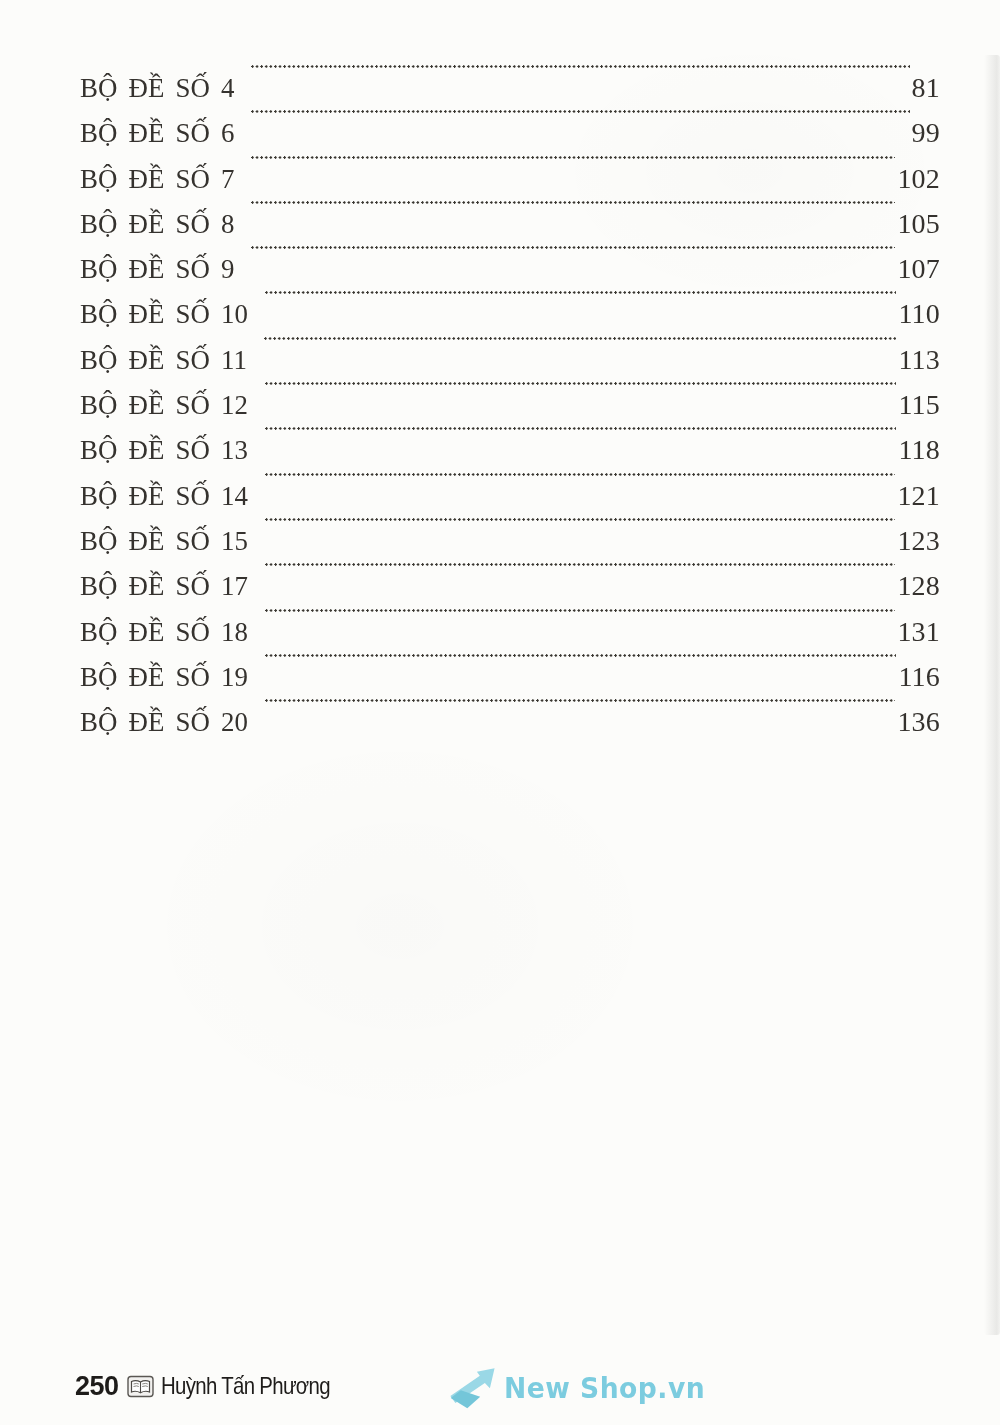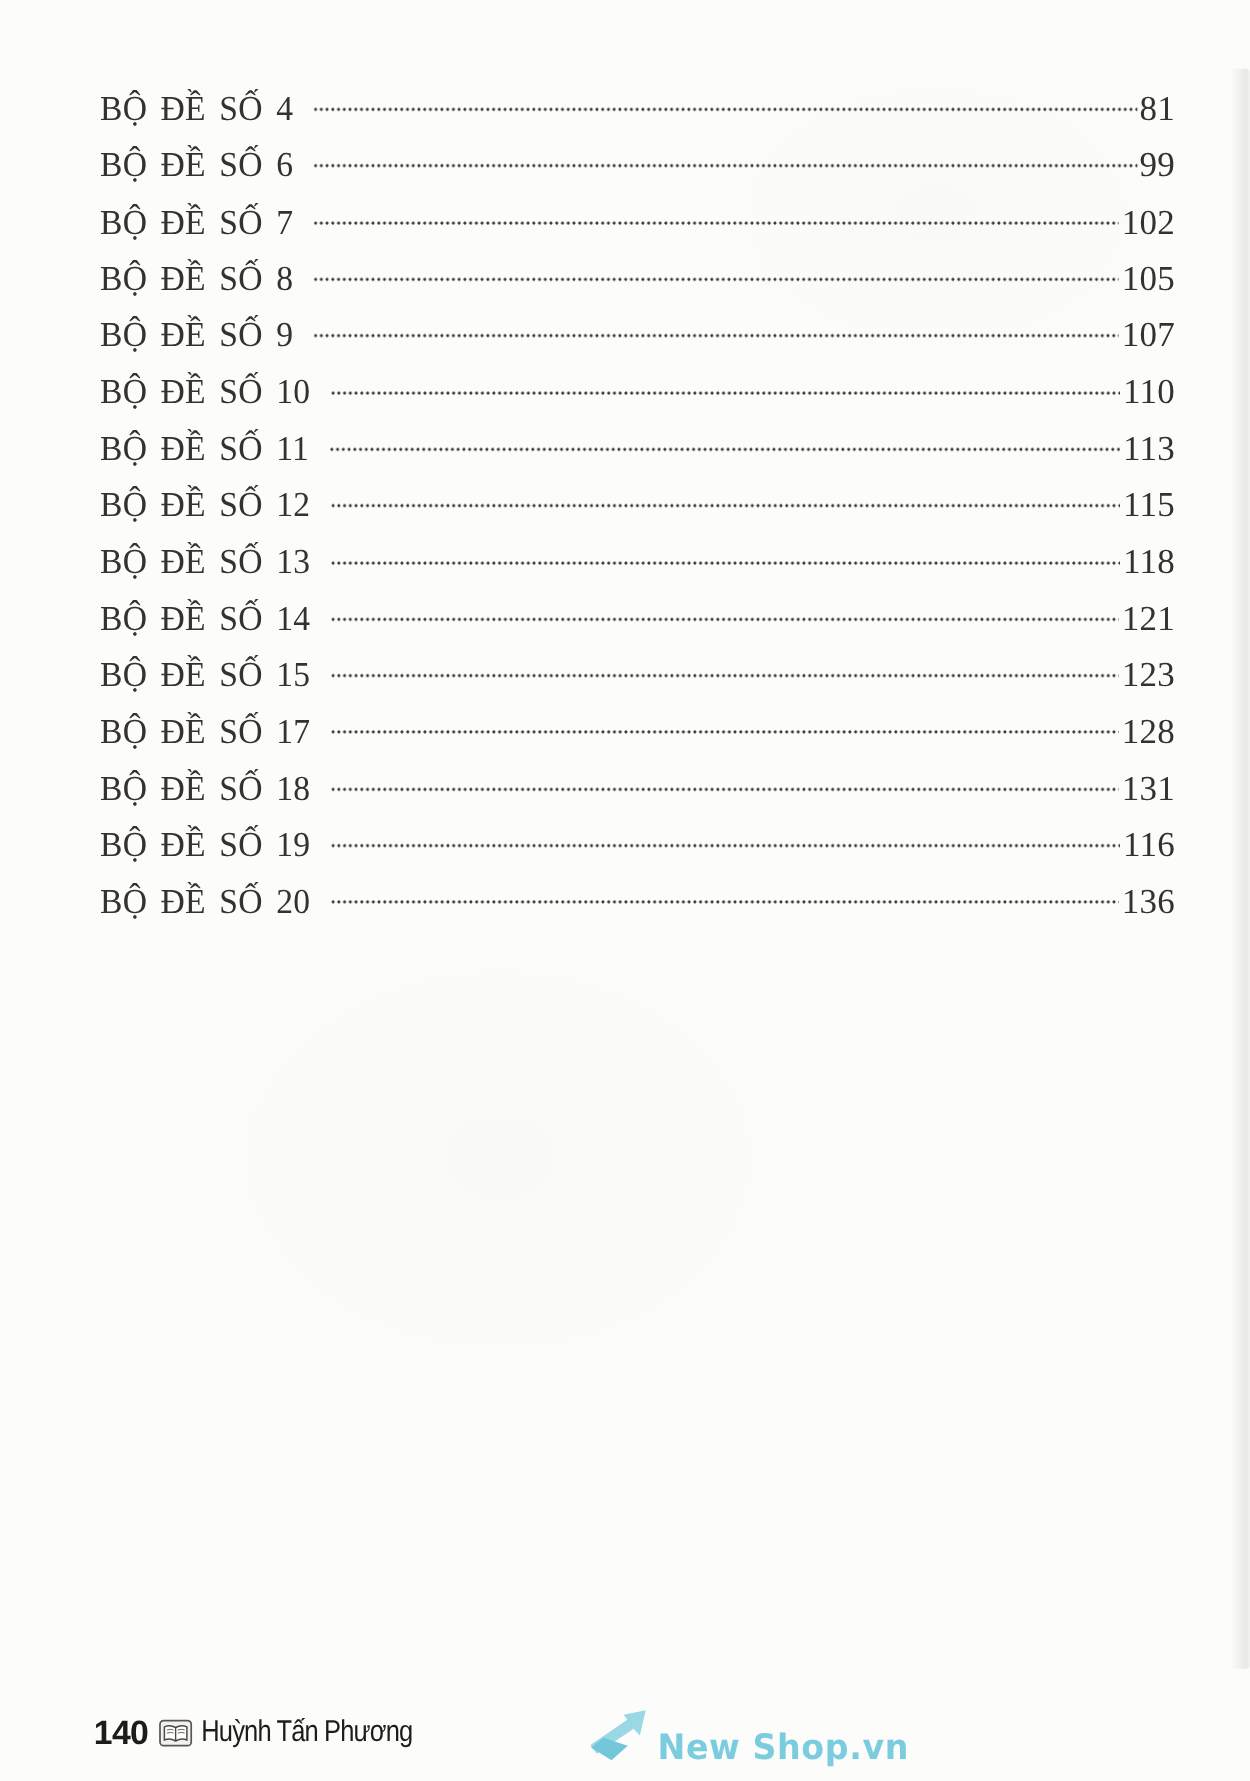--- a/index.html
+++ b/index.html
@@ -30,21 +30,21 @@
   }
   
   .toc {
     position: absolute;
     left: 80px;
     right: 60px;
     top: 65px;
   }
   .toc-row {
     display: flex;
-    align-items: center;
+    align-items: flex-start;
     height: 45.3px;
     line-height: 45.3px;
     font-size: 28px;
     letter-spacing: 0.2px;
     white-space: nowrap;
   }
   .toc-label {
     word-spacing: 4px;
     transform: scaleX(0.96);
     transform-origin: left;
@@ -82,24 +82,24 @@
   .footer-author {
     font-size: 24px;
     letter-spacing: -0.8px;
     transform: scaleX(0.85);
     transform-origin: left;
     white-space: nowrap;
   }
   
   .newshop-logo {
     position: absolute;
-    left: 472px;
+    left: 450px;
     top: 1362px;
     display: flex;
-    align-items: flex-end;
+    align-items: center;
     gap: 8px;
   }
   .newshop-text {
     font-family: "DejaVu Sans", sans-serif;
     font-weight: bold;
     font-size: 28px;
     letter-spacing: 0.5px;
     color: var(--logo-blue, #7cccdf);
     white-space: nowrap;
     transform: scaleX(0.95);
@@ -199,21 +199,21 @@
     </div>
 
     <div class="toc-row">
       <span class="toc-label">BỘ ĐỀ SỐ 20</span>
       <span class="toc-dots"></span>
       <span class="toc-page">136</span>
     </div>
   </div>
 
   <div class="footer">
-    <span class="footer-num">140</span>
+    <span class="footer-num">250</span>
     <span class="footer-book-icon">
       <svg width="27" height="23" viewBox="0 0 27 23">
         <rect x="1" y="1.5" width="25" height="20" rx="3" fill="#f2f1ef" stroke="#5a5753" stroke-width="1.4"></rect>
         <path d="M4.5 6.5 Q9 4.5 13.5 7 Q18 4.5 22.5 6.5 L22.5 17 Q18 15.2 13.5 17.8 Q9 15.2 4.5 17 Z" fill="#ffffff" stroke="#4d4a46" stroke-width="1.2"></path>
         <line x1="13.5" y1="7" x2="13.5" y2="17.8" stroke="#4d4a46" stroke-width="1.1"></line>
         <path d="M6.5 9 Q10 7.8 11.8 9" stroke="#6a6762" stroke-width="0.8" fill="none"></path>
         <path d="M6.5 11.5 Q10 10.3 11.8 11.5" stroke="#6a6762" stroke-width="0.8" fill="none"></path>
         <path d="M15.2 9 Q19 7.8 20.8 9" stroke="#6a6762" stroke-width="0.8" fill="none"></path>
         <path d="M15.2 11.5 Q19 10.3 20.8 11.5" stroke="#6a6762" stroke-width="0.8" fill="none"></path>
       </svg>

